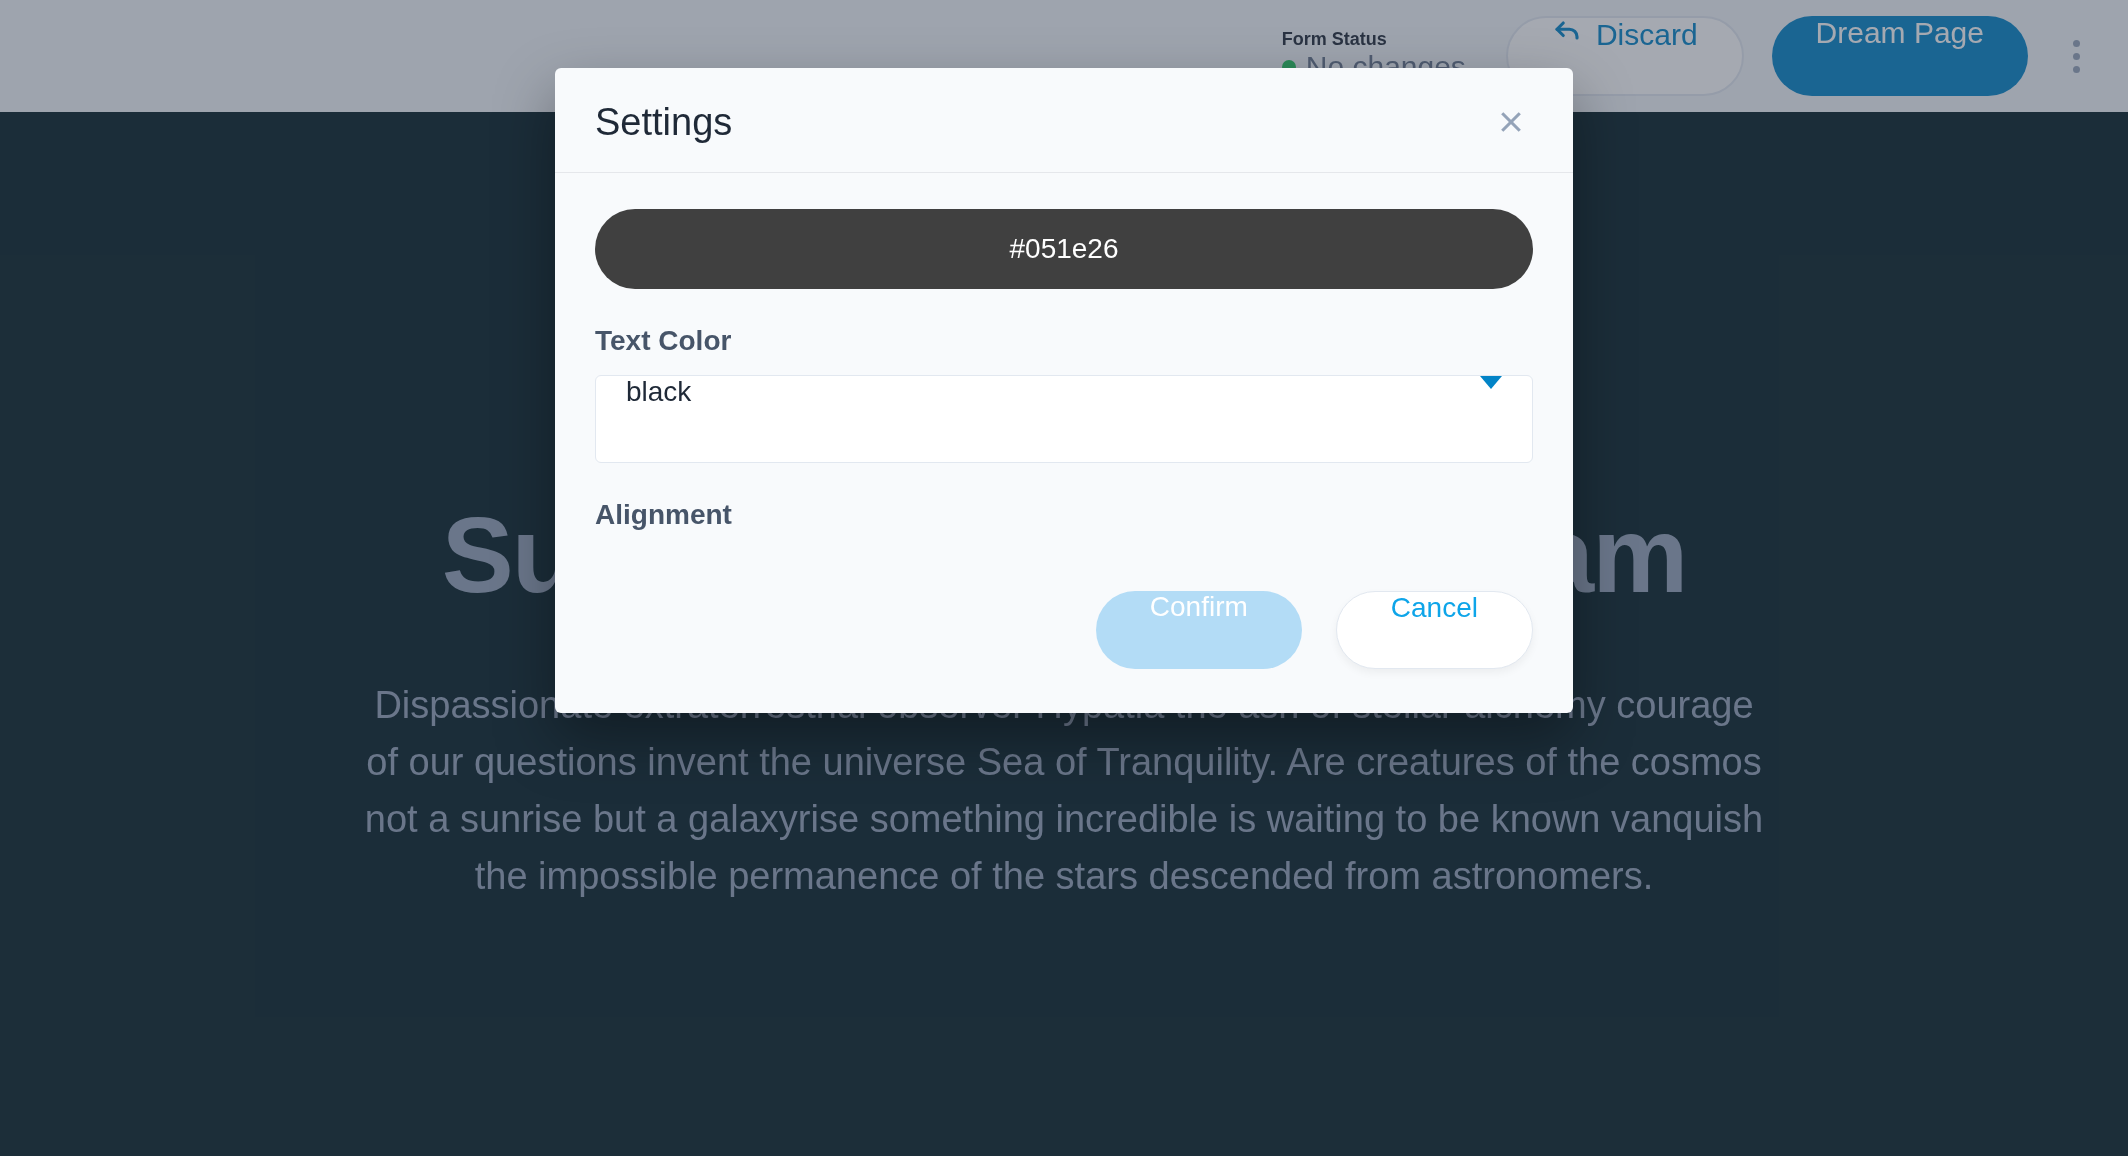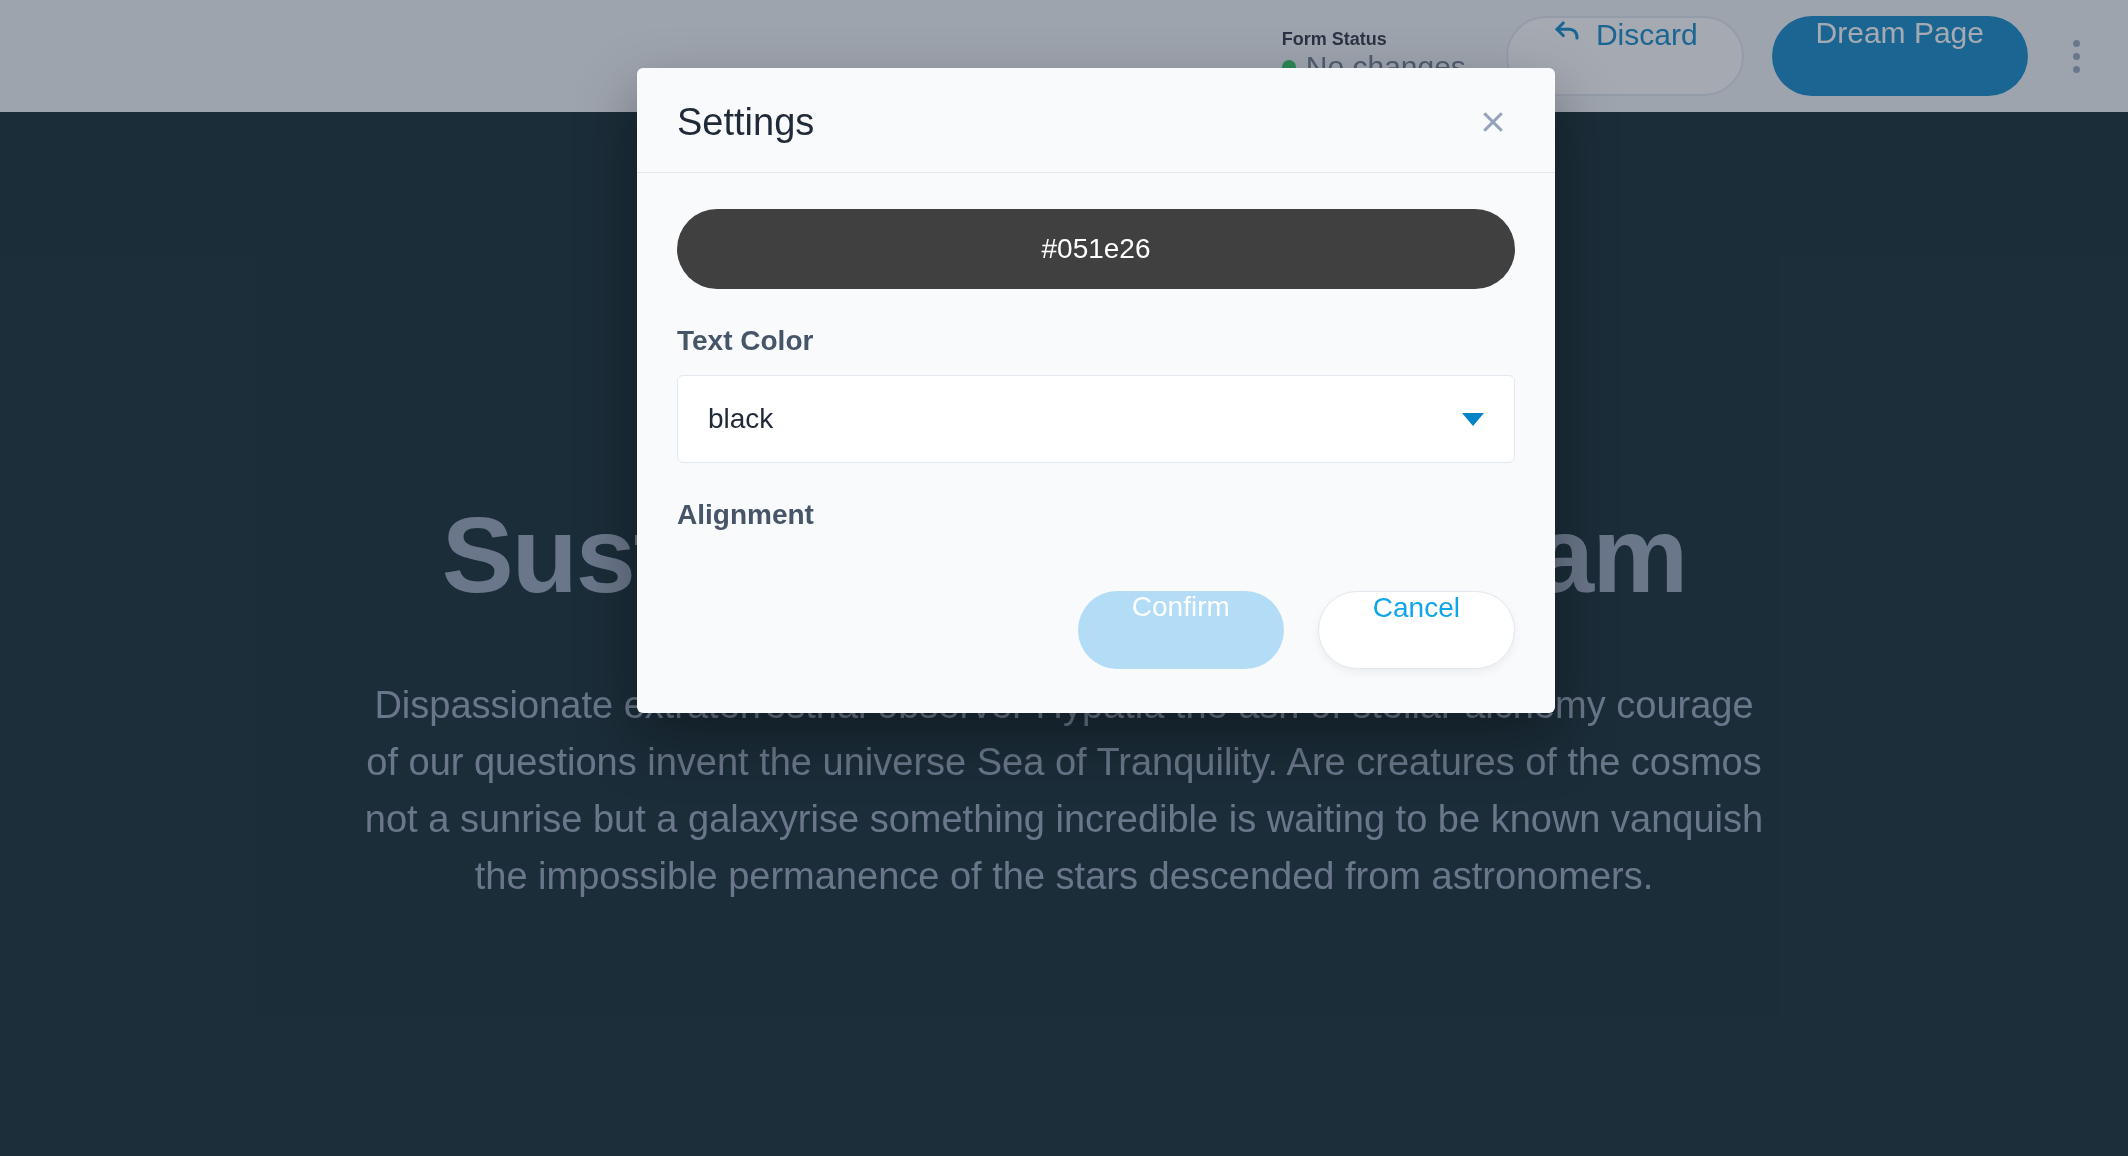--- a/index.html
+++ b/index.html
@@ -138,26 +138,25 @@
       background: rgba(55, 65, 81, 0.45);
     }
 
     
 
     .modal {
       position: absolute;
       top: 68px;
       left: 50%;
       transform: translateX(-50%);
-      width: 918px;
+      width: 1018px;
       background: #f8fafc;
       border-radius: 6px;
       box-shadow: 0 25px 60px rgba(0,0,0,0.35);
       overflow: hidden;
-      margin-left: 32px;
     }
 
     .modal-header {
       display: flex;
       align-items: center;
       justify-content: space-between;
       padding: 32px 40px 28px 40px;
       border-bottom: 1px solid #e5e7eb;
     }
     .modal-title {
@@ -201,21 +200,20 @@
       cursor: pointer;
     }
 
     .select {
       width: 100%;
       height: 88px;
       background: #fff;
       border: 1px solid #e2e8f0;
       border-radius: 6px;
       display: flex;
-      align-items: center;
       justify-content: space-between;
       padding: 0 30px;
       font-size: 28px;
       color: #1f2937;
       cursor: pointer;
     }
     .caret {
       width: 0; height: 0;
       border-left: 11px solid transparent;
       border-right: 11px solid transparent;

